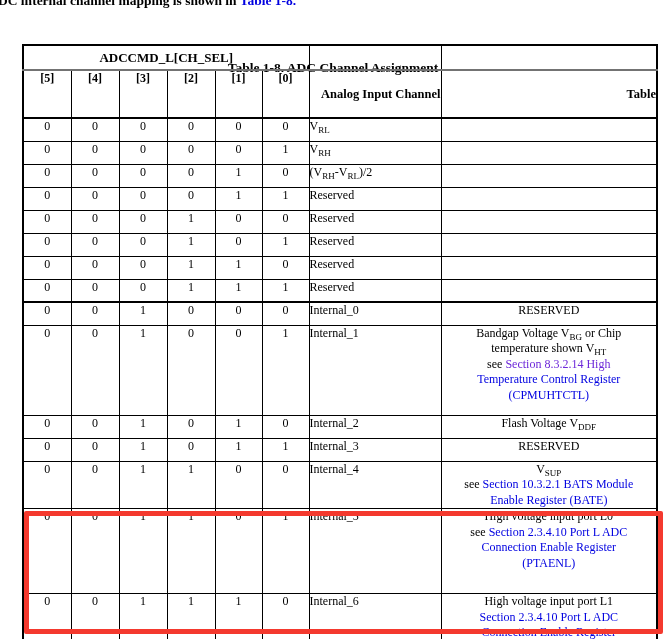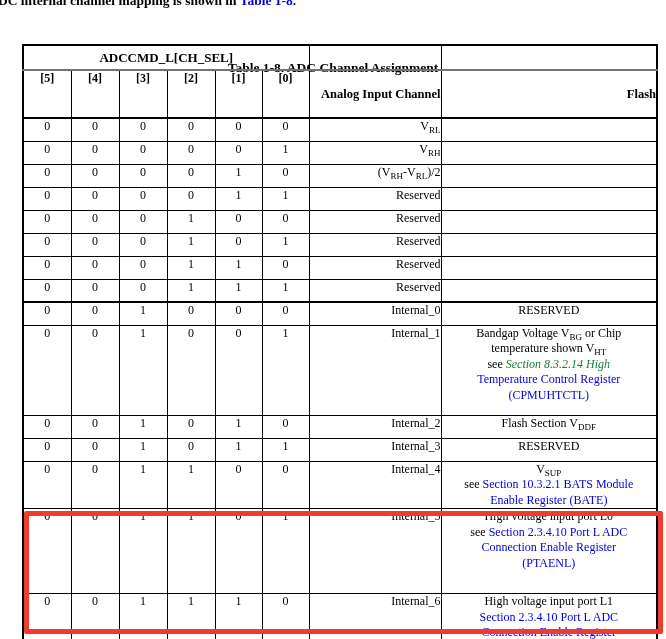--- a/index.html
+++ b/index.html
@@ -18,21 +18,21 @@
     border-collapse:collapse;table-layout:fixed;
     border:2px solid #000;
   }
   table.adc th, table.adc td{border:1px solid #000;padding:0;overflow:hidden;}
   tr.hdr1 th{height:23px;border-bottom:2px solid #737373;}
   .grp{font-weight:bold;font-size:13px;text-align:center;vertical-align:middle;}
   tr.hdr2 th{height:46px;border-bottom:2px solid #000;}
   .bit-hdr{font-weight:bold;font-size:12px;text-align:center;vertical-align:top;padding-top:4px;}
   .col-hdr{font-weight:bold;font-size:12.5px;text-align:right;vertical-align:middle;line-height:15px;}
   td.bit{text-align:center;font-size:12px;vertical-align:top;padding-top:3px;}
-  td.chan{text-align:right;font-size:12px;vertical-align:top;padding-top:3px;}
+  td.chan{text-align:left;font-size:12px;vertical-align:top;padding-top:3px;}
   td.usage{text-align:center;font-size:12px;vertical-align:top;padding:2px 4px;line-height:15.5px;}
   tr.thick-top td{border-top:2px solid #000;}
   sub{font-size:9px;line-height:0;}
   .lnk{text-decoration:none;cursor:pointer;}
   
   .highlight{
     position:absolute;left:24px;top:511px;width:629px;height:113px;
     border-width:5px;border-style:solid;border-radius:2px;
     pointer-events:none;background:transparent;
   }
@@ -66,21 +66,21 @@
         <th></th>
       </tr>
       <tr class="hdr2">
         <th class="bit-hdr">[5]</th>
         <th class="bit-hdr">[4]</th>
         <th class="bit-hdr">[3]</th>
         <th class="bit-hdr">[2]</th>
         <th class="bit-hdr">[1]</th>
         <th class="bit-hdr">[0]</th>
         <th class="col-hdr">Analog Input Channel</th>
-        <th class="col-hdr">Flash</th>
+        <th class="col-hdr">Table</th>
       </tr>
     </thead>
     <tbody>
         <tr style="height: 23px;">
           <td class="bit">0</td>
           <td class="bit">0</td>
           <td class="bit">0</td>
           <td class="bit">0</td>
           <td class="bit">0</td>
           <td class="bit">0</td>
@@ -173,35 +173,35 @@
           <td class="bit">0</td>
           <td class="bit">0</td>
           <td class="bit">1</td>
           <td class="bit">0</td>
           <td class="bit">0</td>
           <td class="bit">1</td>
           <td class="chan"><span>Internal_1</span></td>
           <td class="usage">
             <div><span>Bandgap Voltage V</span><sub>BG</sub><span> or Chip</span></div>
             <div><span>temperature shown V</span><sub>HT</sub></div>
-            <div><span>see </span><span class="lnk" style="color: #15803d; font-style: italic;">Section 8.3.2.14 High</span></div>
+            <div><span>see </span><span class="lnk" style="color: #6d28d9;">Section 8.3.2.14 High</span></div>
             <div><span class="lnk" style="color: rgb(0, 0, 224);">Temperature Control Register</span></div>
             <div><span class="lnk" style="color: rgb(0, 0, 224);">(CPMUHTCTL)</span></div>
           </td>
         </tr>
         <tr style="height: 23px;">
           <td class="bit">0</td>
           <td class="bit">0</td>
           <td class="bit">1</td>
           <td class="bit">0</td>
           <td class="bit">1</td>
           <td class="bit">0</td>
           <td class="chan"><span>Internal_2</span></td>
           <td class="usage">
-            <div><span>Flash Section V</span><sub>DDF</sub></div>
+            <div><span>Flash Voltage V</span><sub>DDF</sub></div>
           </td>
         </tr>
         <tr style="height: 23px;">
           <td class="bit">0</td>
           <td class="bit">0</td>
           <td class="bit">1</td>
           <td class="bit">0</td>
           <td class="bit">1</td>
           <td class="bit">1</td>
           <td class="chan"><span>Internal_3</span></td>

